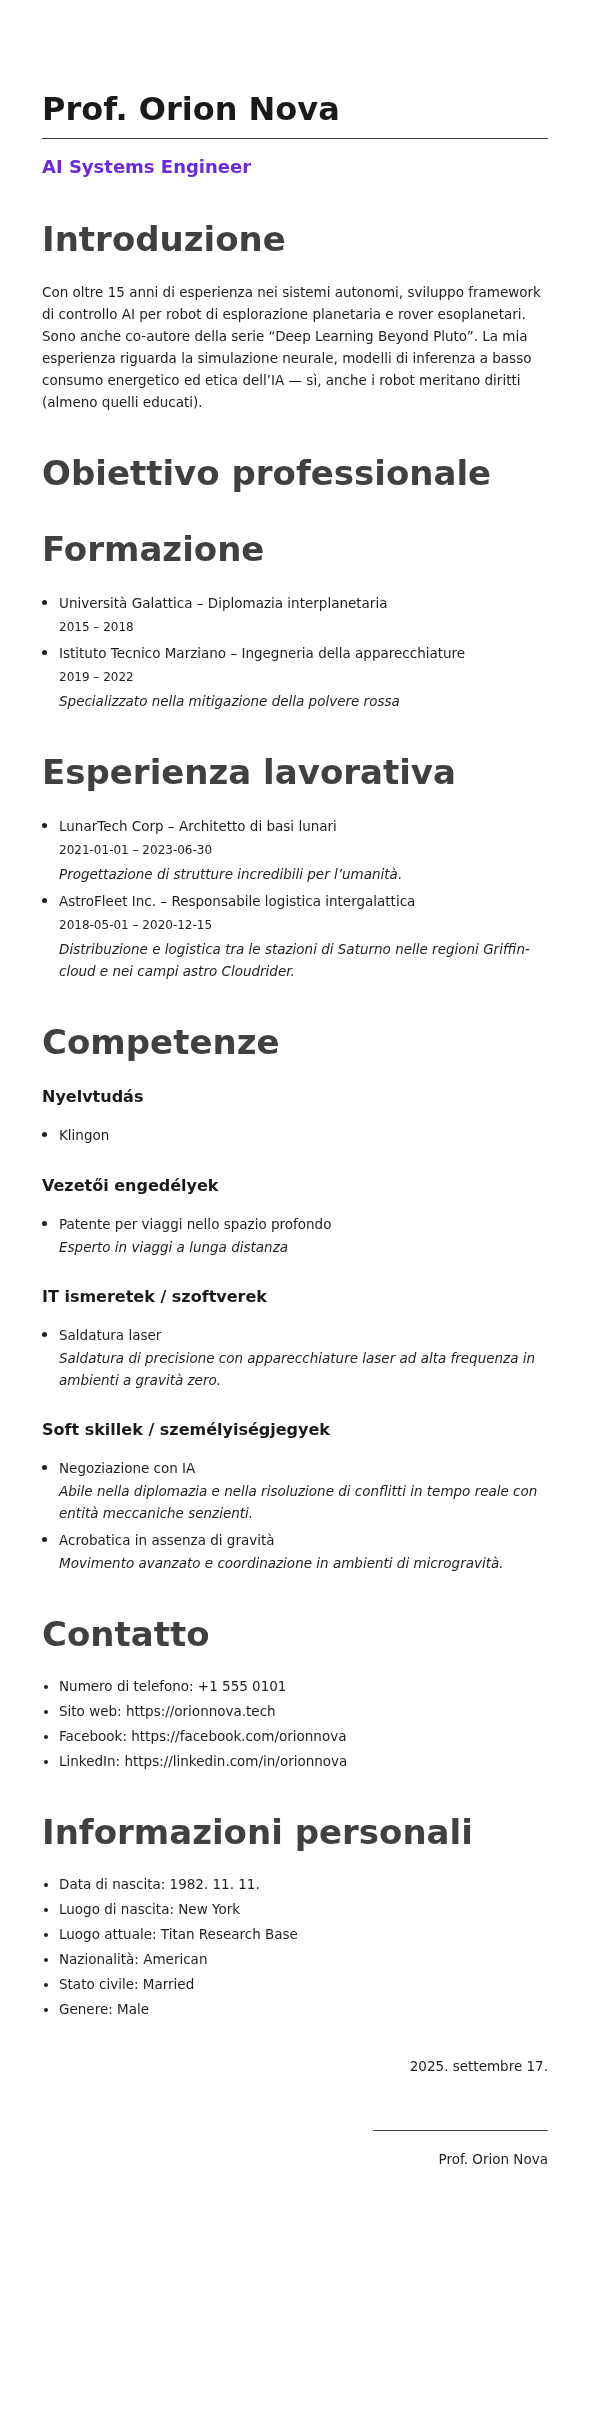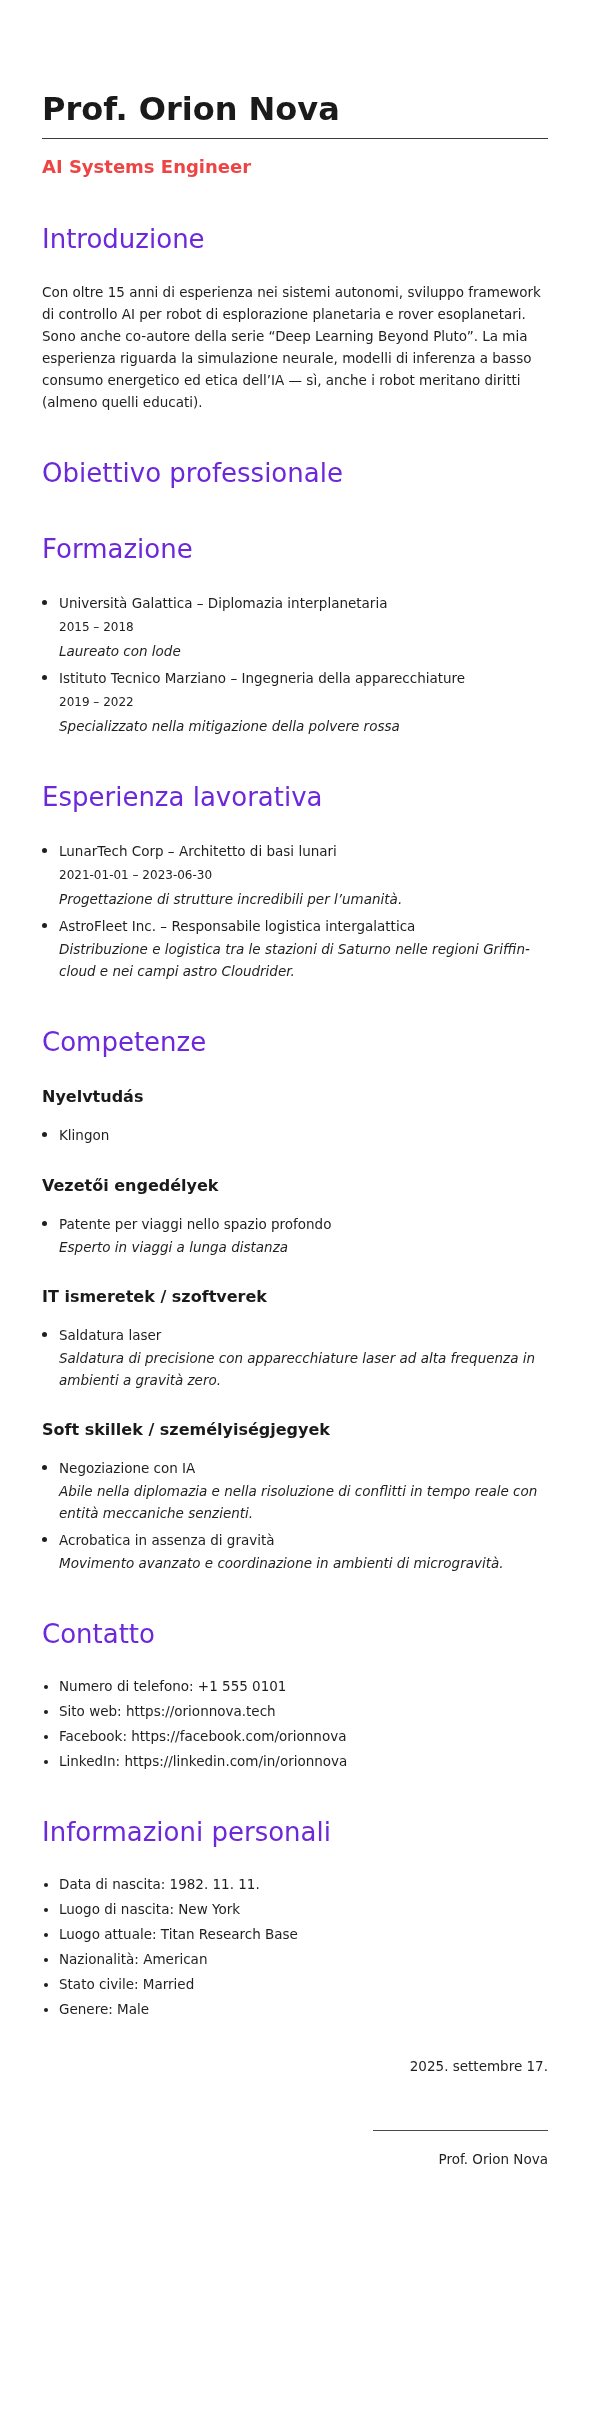--- a/index.html
+++ b/index.html
@@ -22,28 +22,28 @@
   .header-rule {
     border: none;
     border-top: 1px solid #3c3c3c;
     margin: 10px 0 0 0;
   }
   .job-title {
     font-size: 18px;
     line-height: 24px;
     font-weight: 700;
     margin: 16px 0 0 0;
-    color: #ef4444;
+    color: #6d28d9;
   }
   h2.section-heading {
-    font-size: 26px;
+    font-size: 34px;
     line-height: 32px;
-    font-weight: 400;
+    font-weight: 700;
     margin: 44px 0 26px 0;
-    color: #6d28d9;
+    color: #404040;
   }
   h3.group-heading {
     font-size: 16px;
     line-height: 21px;
     font-weight: 700;
     margin: 28px 0 16px 0;
     color: #1a1a1a;
   }
   p.body-text {
     font-size: 13.5px;
@@ -110,40 +110,40 @@
   <section>
     <h2 class="section-heading">Obiettivo professionale</h2>
   </section>
 
   <section>
     <h2 class="section-heading">Formazione</h2>
     <ul class="entry-list">
       <li>
         <div class="entry-line"><span class="b">Università Galattica</span><span> – Diplomazia interplanetaria</span></div>
         <div class="dates">2015 – 2018</div>
-        <div class="note">Laureato con lode</div>
       </li>
       <li>
         <div class="entry-line"><span class="b">Istituto Tecnico Marziano</span><span> – Ingegneria della apparecchiature</span></div>
         <div class="dates">2019 – 2022</div>
         <div class="note">Specializzato nella mitigazione della polvere rossa</div>
       </li>
     </ul>
   </section>
 
   <section>
     <h2 class="section-heading">Esperienza lavorativa</h2>
     <ul class="entry-list">
       <li>
         <div class="entry-line"><span class="b">LunarTech Corp</span><span> – Architetto di basi lunari</span></div>
         <div class="dates">2021-01-01 – 2023-06-30</div>
         <div class="note">Progettazione di strutture incredibili per l’umanità.</div>
       </li>
       <li>
         <div class="entry-line"><span class="b">AstroFleet Inc.</span><span> – Responsabile logistica intergalattica</span></div>
+        <div class="dates">2018-05-01 – 2020-12-15</div>
         <div class="note">Distribuzione e logistica tra le stazioni di Saturno nelle regioni Griffin-cloud e nei campi astro Cloudrider.</div>
       </li>
     </ul>
   </section>
 
   <section>
     <h2 class="section-heading">Competenze</h2>
 
     <h3 class="group-heading">Nyelvtudás</h3>
     <ul class="entry-list">

